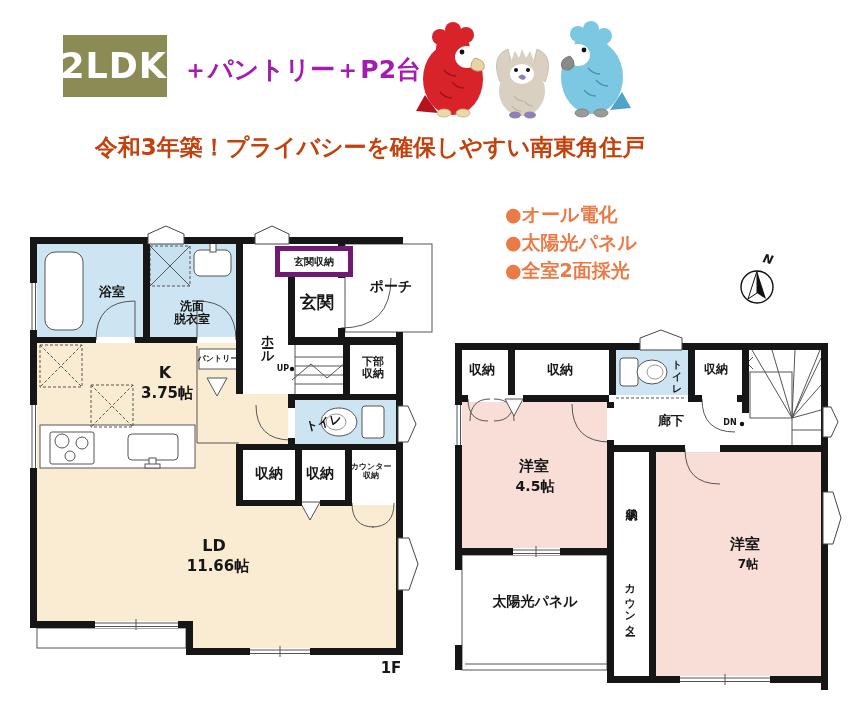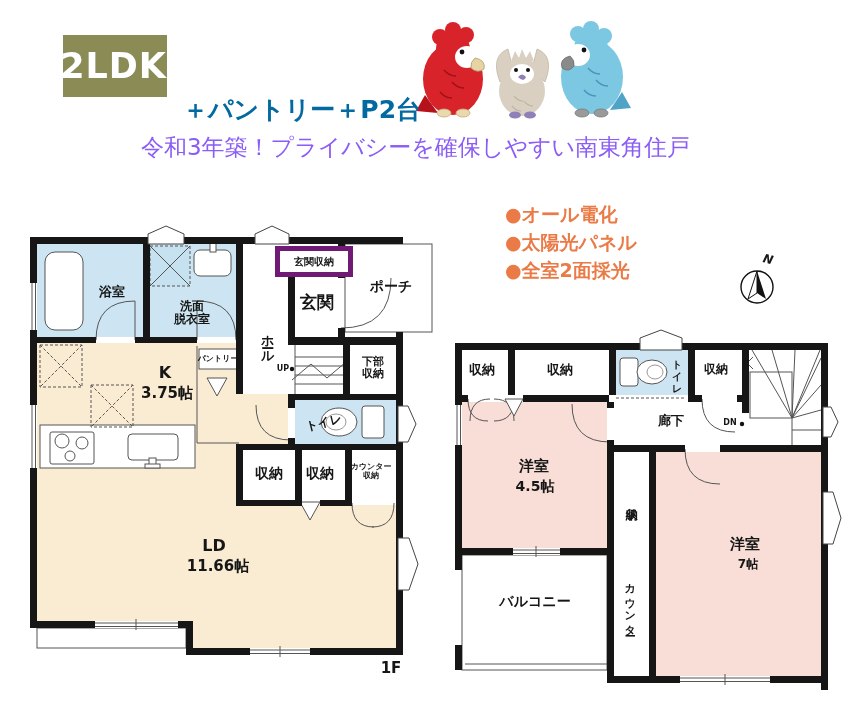--- a/index.html
+++ b/index.html
@@ -15,25 +15,25 @@
     z-index:5;
   }
   .lbl.vert{writing-mode:vertical-rl;text-orientation:upright;letter-spacing:1px;}
   .lbl span{display:block;}
   .badge{
     position:absolute;left:63px;top:35px;width:104px;height:62px;background:#8a8b55;
     display:flex;align-items:center;justify-content:flex-end;z-index:6;
   }
   .badge span{color:#ffffff;font-size:35px;font-weight:bold;letter-spacing:1px;}
   .subtitle{
-    position:absolute;left:183px;top:53px;font-size:25px;font-weight:bold;color:#0369a1;z-index:6;white-space:nowrap;margin-top:40px;
+    position:absolute;left:183px;top:53px;font-size:25px;font-weight:bold;color:#a21caf;z-index:6;white-space:nowrap;
   }
   .maintitle{
-    position:absolute;left:50px;top:132px;width:640px;text-align:right;
-    font-size:23px;font-weight:normal;color:#8b5cf6;z-index:6;white-space:nowrap;
+    position:absolute;left:50px;top:132px;width:640px;text-align:center;
+    font-size:23px;font-weight:bold;color:#c2410c;z-index:6;white-space:nowrap;
   }
   .features{position:absolute;left:505px;top:200px;z-index:6;}
   .features div{font-size:19px;font-weight:bold;color:#ea7a46;line-height:28px;white-space:nowrap;}
   .boxlabel{
     position:absolute;border:5px solid #701a75;background:#fff;display:flex;align-items:center;justify-content:center;
     font-weight:bold;z-index:4;
   }
 </style>
 </head>
 <body>
@@ -329,15 +329,15 @@
   <div class="lbl vert" style="left:677px;top:371px;font-size:10px;">トイレ</div>
   <div class="lbl" style="left:716px;top:370px;font-size:12px;">収納</div>
   <div class="lbl" style="left:671px;top:421px;font-size:13px;">廊下</div>
   <div class="lbl" style="left:730px;top:423px;font-size:8px;">DN</div>
   <div class="lbl" style="left:534px;top:466px;font-size:15px;">洋室</div>
   <div class="lbl" style="left:535px;top:487px;font-size:14px;">4.5帖</div>
   <div class="lbl vert" style="left:631px;top:499px;font-size:12px;">収納</div>
   <div class="lbl" style="left:745px;top:544px;font-size:15px;">洋室</div>
   <div class="lbl" style="left:748px;top:565px;font-size:12px;">7帖</div>
   <div class="lbl vert" style="left:629px;top:604px;font-size:11px;">カウンター</div>
-  <div class="lbl" style="left:535px;top:602px;font-size:14px;">バルコニー</div>
+  <div class="lbl" style="left:535px;top:602px;font-size:14px;">太陽光パネル</div>
 
 </div>
 
 </body></html>

